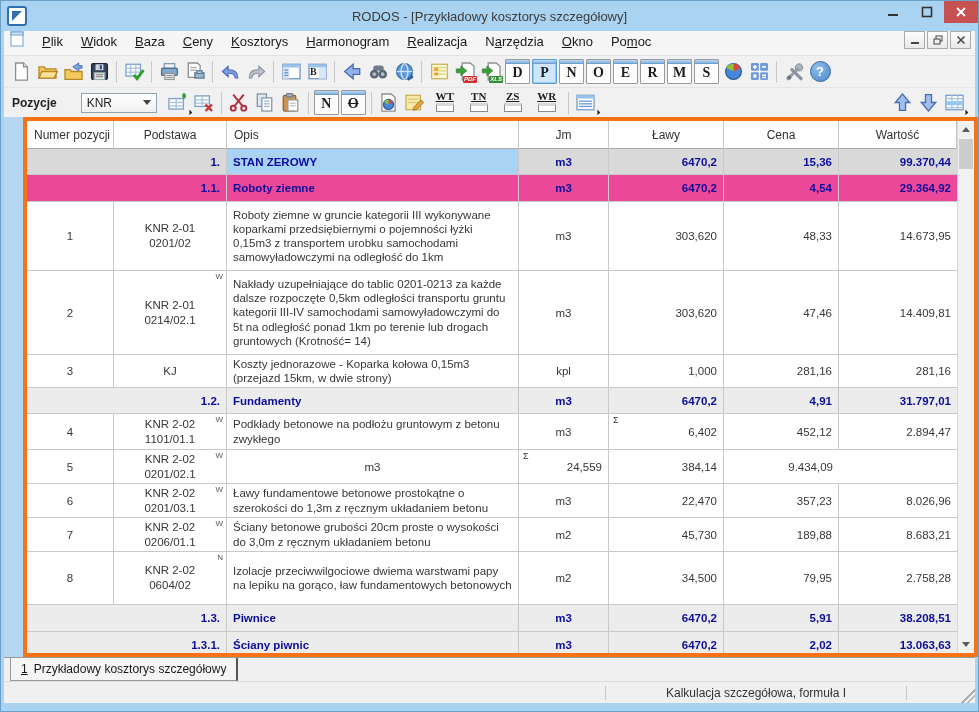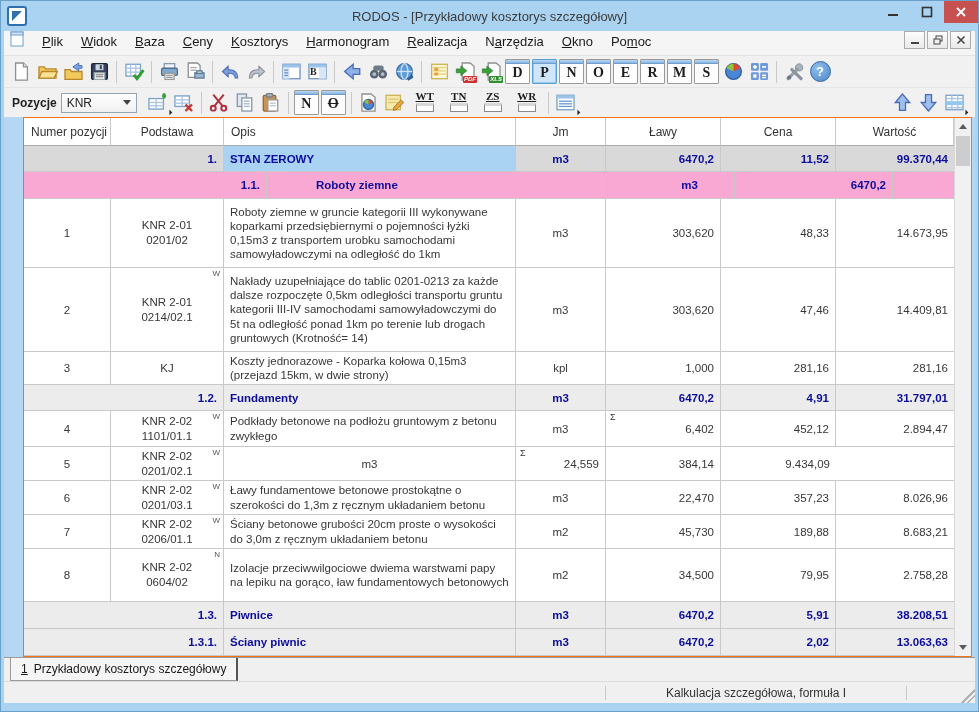--- a/index.html
+++ b/index.html
@@ -39,55 +39,55 @@
           display:flex; flex-direction:column; align-items:center; position:relative; border-radius:1px; }
   .lbtn .cap { display:block; width:100%; height:4px; background:linear-gradient(#bcd8f2,#86b4e0); border-bottom:1px solid #6f9ecf; }
   .lbtn b { font-family:"Liberation Serif", serif; font-size:14px; line-height:18px; color:#1d1d1d; }
   .lbtn.active { border:1px solid #5a9fd4; background:#cfe6fa; box-shadow:0 0 0 1px #9cc8ea inset; }
   .lbtn b.struck { text-decoration:line-through; }
 
   .help-circ { width:21px; height:21px; border-radius:50%; background:radial-gradient(circle at 35% 30%, #8ec0ec, #4a86c8);
                border:1px solid #36679e; display:flex; align-items:center; justify-content:center; }
   .help-circ b { color:#fff; font-size:13px; }
 
-  .pozycje-label { font-size:12px; font-weight:bold; color:#222; margin-right:4px;text-align:center; }
+  .pozycje-label { font-size:12px; font-weight:bold; color:#222; margin-right:24px;text-align:center; }
   .combo { width:76px; height:20px; border:1px solid #96a4b2; background:linear-gradient(#fff,#f0f0f0);
            display:flex; align-items:center; font-size:12px; color:#222; padding-left:5px; margin-right:8px; }
   .combo .caret { margin-left:auto; margin-right:5px; width:0; height:0; border-left:4px solid transparent; border-right:4px solid transparent; border-top:5px solid #444; }
 
   .tagbtn { width:30px; height:26px; display:flex; flex-direction:column; align-items:center; margin:0 2px; }
   .tagtxt { font-family:"Liberation Serif", serif; font-weight:bold; font-size:11px; line-height:12px; color:#1d1d1d; text-decoration:underline; }
   .tagbox { width:18px; height:9px; border:1px solid #8a8a8a; background:#fff; border-top:3px solid #d8d8d8; margin-top:1px; }
 
   .caret-corner { position:absolute; bottom:1px; right:1px; width:0; height:0;
                   border-left:4px solid transparent; border-top:4px solid transparent; border-bottom:4px solid #222; transform:rotate(-45deg); }
 
   
   .mdi { flex:1; margin:0 3px; background:#b6d7f2; display:flex; min-height:0; }
-  .doc { margin:0 17px 0 19px; background:#fff; border:1px solid #f97316; flex:1; display:flex; min-height:0; }
+  .doc { margin:0 17px 0 19px; background:#fff; border:4px solid #f97316; flex:1; display:flex; min-height:0; }
   .tablewrap { width:930px; overflow:hidden; display:flex; flex-direction:column; }
   .thead, .trow { display:grid; grid-template-columns:87px 113px 292px 90px 115px 115px 1fr; }
   .thead { height:28px; background:#fff; flex:none; }
   .th { display:flex; align-items:center; justify-content:center; font-size:12px; color:#333;
         border-right:1px solid #c9c9c9; border-bottom:1px solid #ababab; }
   .th0,.th2 { justify-content:flex-start; padding-left:7px; }
   .trow { border-bottom:1px solid #c9c9c9; overflow:hidden; flex:none; background:#fff; }
   .td { display:flex; align-items:center; border-right:1px solid #c9c9c9; font-size:11.5px; color:#37373a; overflow:hidden; position:relative; }
   .td.last { border-right:none; }
   .ctr { justify-content:center; text-align:center; }
   .num { justify-content:flex-end; padding-right:6px; }
   .opis { padding:2px 6px; line-height:1.24; }
   .podstawa { justify-content:center; text-align:center; line-height:1.3; }
   .marker { position:absolute; top:1px; right:3px; font-size:8px; color:#555; }
   .sigma { position:absolute; top:1px; left:4px; font-size:9px; color:#333; }
   .section .td { font-weight:bold; color:#0d0d9b; }
   .sec-num { grid-column:1 / 3; justify-content:flex-end; padding-right:6px; }
   .sec-title { padding-left:6px; }
   .sec-title.selected { background:#a9d2f3; }
-  .shade-dark { background:#d9d9d9; } .shade-light { background:#ececec; } .shade-white { background:#f9a8d4;gap:43px; }
+  .shade-dark { background:#d9d9d9; } .shade-light { background:#ececec; } .shade-white { background:#ec4899; }
 
   
   .vscroll { width:17px; border-left:1px solid #d8d8d8; background:#f1f1f1; display:flex; flex-direction:column; }
   .sarrow { height:17px; display:flex; align-items:center; justify-content:center; }
   .tri-up { width:0; height:0; border-left:4px solid transparent; border-right:4px solid transparent; border-bottom:5px solid #5a5a5a; }
   .tri-dn { width:0; height:0; border-left:4px solid transparent; border-right:4px solid transparent; border-top:5px solid #5a5a5a; }
   .thumb { height:30px; margin:1px 1px; background:#cdcdcd; }
   .strack { flex:1; }
 
   
@@ -526,21 +526,21 @@
             <div class="th th4">Ławy</div>
             <div class="th th5">Cena</div>
             <div class="th th6">Wartość</div>
           </div>
         <div id="tbody">
             <div class="trow section shade-dark" style="height: 26px;">
               <div class="td sec-num">1.</div>
               <div class="td sec-title selected">STAN ZEROWY</div>
               <div class="td ctr">m3</div>
               <div class="td num">6470,2</div>
-              <div class="td num">11,52</div>
+              <div class="td num">15,36</div>
               <div class="td num last">99.370,44</div>
             </div>
             <div class="trow section shade-white" style="height: 27px;">
               <div class="td sec-num">1.1.</div>
               <div class="td sec-title">Roboty ziemne</div>
               <div class="td ctr">m3</div>
               <div class="td num">6470,2</div>
               <div class="td num">4,54</div>
               <div class="td num last">29.364,92</div>
             </div>

